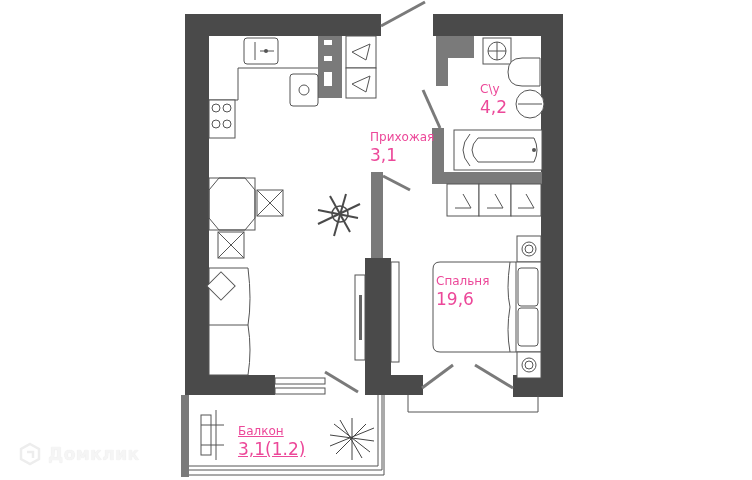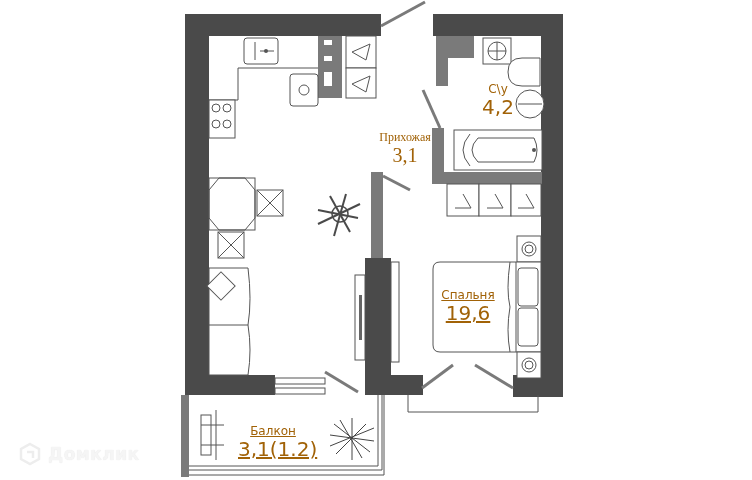--- a/index.html
+++ b/index.html
@@ -1,20 +1,20 @@
 <!DOCTYPE html>
 <html><head>
   <meta charset="utf-8">
   <style>
     html, body { margin: 0; padding: 0; background: #ffffff; }
     body { width: 752px; height: 480px; overflow: hidden; position: relative; font-family: "Liberation Sans", "DejaVu Sans", sans-serif; }
     #plan { position: absolute; left: 0; top: 0; width: 752px; height: 480px; }
-    .room-label { position: absolute; text-align: center; color: #a16207; font-family: "DejaVu Sans", sans-serif; }
+    .room-label { position: absolute; color: #ec4899; font-family: "DejaVu Sans", sans-serif; }
     .room-name { font-size: 12px; line-height: 15px; display: block; }
-    .room-area { font-size: 20px; line-height: 20px; display: block; }
+    .room-area { font-size: 17px; line-height: 20px; display: block; }
     .watermark { position: absolute; left: 18px; top: 442px; display: flex; align-items: center; gap: 6px; color: #ffffff; opacity: 0.85; }
     .watermark-text { font-size: 17px; font-weight: bold; color: #f4f4f4; text-shadow: 0 0 1px #dcdcdc; font-family: "DejaVu Sans", sans-serif; letter-spacing: 0.5px; }
     .wall { fill: #4a4a4a; }
     .wall-light { fill: #7a7a7a; }
     .line { stroke: #555; stroke-width: 1; fill: none; }
     .door { stroke: #7a7a7a; stroke-width: 3; fill: none; }
     .fix { stroke: #555; stroke-width: 1; fill: #fff; }
   </style>
 </head>
 <body>
@@ -159,31 +159,31 @@
     <line x1="352" y1="418" x2="352" y2="460"></line>
     <line x1="366" y1="424" x2="336" y2="454"></line>
     <line x1="340" y1="420" x2="362" y2="458"></line>
     <line x1="330" y1="446" x2="374" y2="428"></line>
   </g>
 </svg>
 
 <div class="room-label" style="left:236px; top:130px; width:110px;">
 </div>
 
-<div class="room-label" style="left:370px; top:130px; width:70px;font-family:Liberation Serif, serif;">
+<div class="room-label" style="left:370px; top:130px; width:70px;">
   <span class="room-name">Прихожая</span>
   <span class="room-area">3,1</span>
 </div>
 
 <div class="room-label" style="left:480px; top:82px; width:36px;">
   <span class="room-name">С\у</span>
   <span class="room-area">4,2</span>
 </div>
 
-<div class="room-label" style="left:436px; top:288px; width:64px;text-decoration:underline;">
+<div class="room-label" style="left:436px; top:274px; width:64px;">
   <span class="room-name">Спальня</span>
   <span class="room-area">19,6</span>
 </div>
 
 <div class="room-label" style="left:238px; top:424px; width:70px;text-decoration:underline;">
   <span class="room-name">Балкон</span>
   <span class="room-area">3,1(1.2)</span>
 </div>
 
 <div class="watermark">

